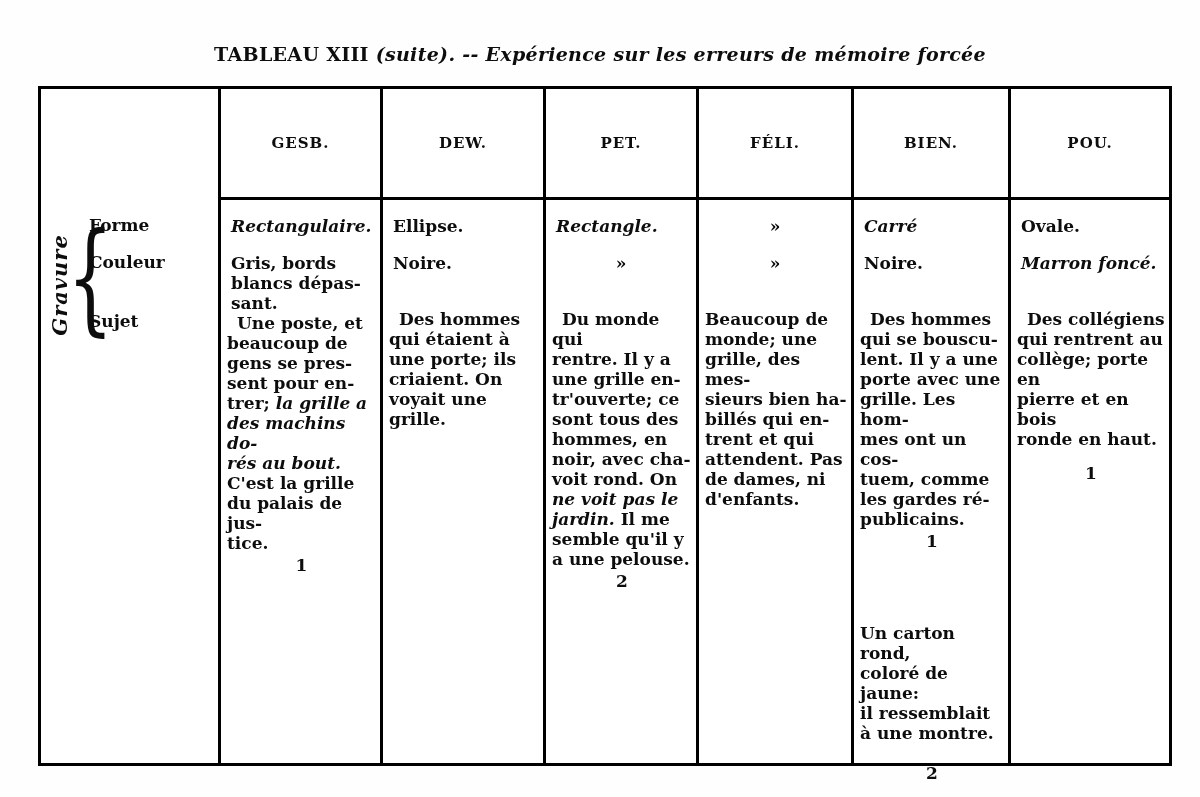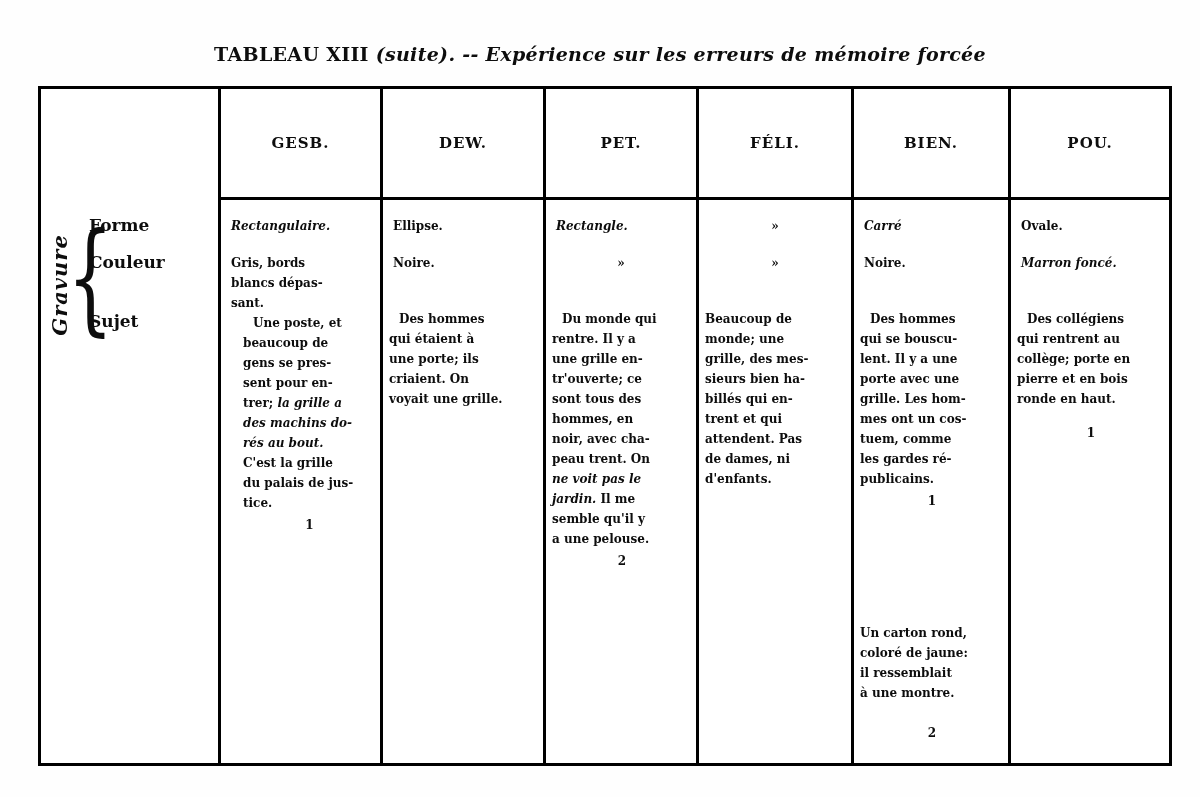--- a/index.html
+++ b/index.html
@@ -35,27 +35,27 @@
     display:flex; align-items:center; justify-content:center;
     font-size:15px; font-weight:bold; letter-spacing:1px;
   }
   .hcell.label-head { border-left:none; border-bottom:none; }
   .bcell { position:relative; border-left:3px solid #000; font-weight:bold; }
   .bcell.label-body { border-left:none; }
 
   
   .blk {
     position:absolute; left:10px; right:4px;
-    font-size:12px; line-height:20px; white-space:pre-line;
+    font-size:17px; line-height:20px; white-space:pre-line;
   }
   .blk-forme   { top:16px; }
   .blk-couleur { top:53px; }
   .blk-sujet   { top:109px; left:6px; }
   .blk-sujet.indent { text-indent:10px; }
-  .blk-sujet.from116 { top:113px;margin-left:16px; }
+  .blk-sujet.from116 { top:113px; }
   .blk-desc    { top:423px; left:6px; }
   .center { text-align:center; left:0; right:0; }
   .it { font-style:italic; }
   .num { display:block; text-align:center; margin-top:2px; white-space:normal; text-indent:0; }
   .num.gap  { margin-top:14px; }
   .num.gap2 { margin-top:20px; }
 
   
   .gravure {
     position:absolute; top:73px; left:-53px; width:142px; height:24px;
@@ -135,21 +135,21 @@
     <div class="bcell">
       <div class="blk blk-forme it">Rectangle.</div>
       <div class="blk blk-couleur center">»</div>
       <div class="blk blk-sujet indent"><span>Du monde qui
 rentre. Il y a
 une grille en-
 tr'ouverte; ce
 sont tous des
 hommes, en
 noir, avec cha-
-peau trent. On</span><span class="it">
+voit rond. On</span><span class="it">
 ne voit pas le
 jardin.</span><span>  Il me
 semble qu'il y
 a une pelouse.</span><span class="num">2</span></div>
     </div>
 
     <div class="bcell">
       <div class="blk blk-forme center">»</div>
       <div class="blk blk-couleur center">»</div>
       <div class="blk blk-sujet">Beaucoup de

